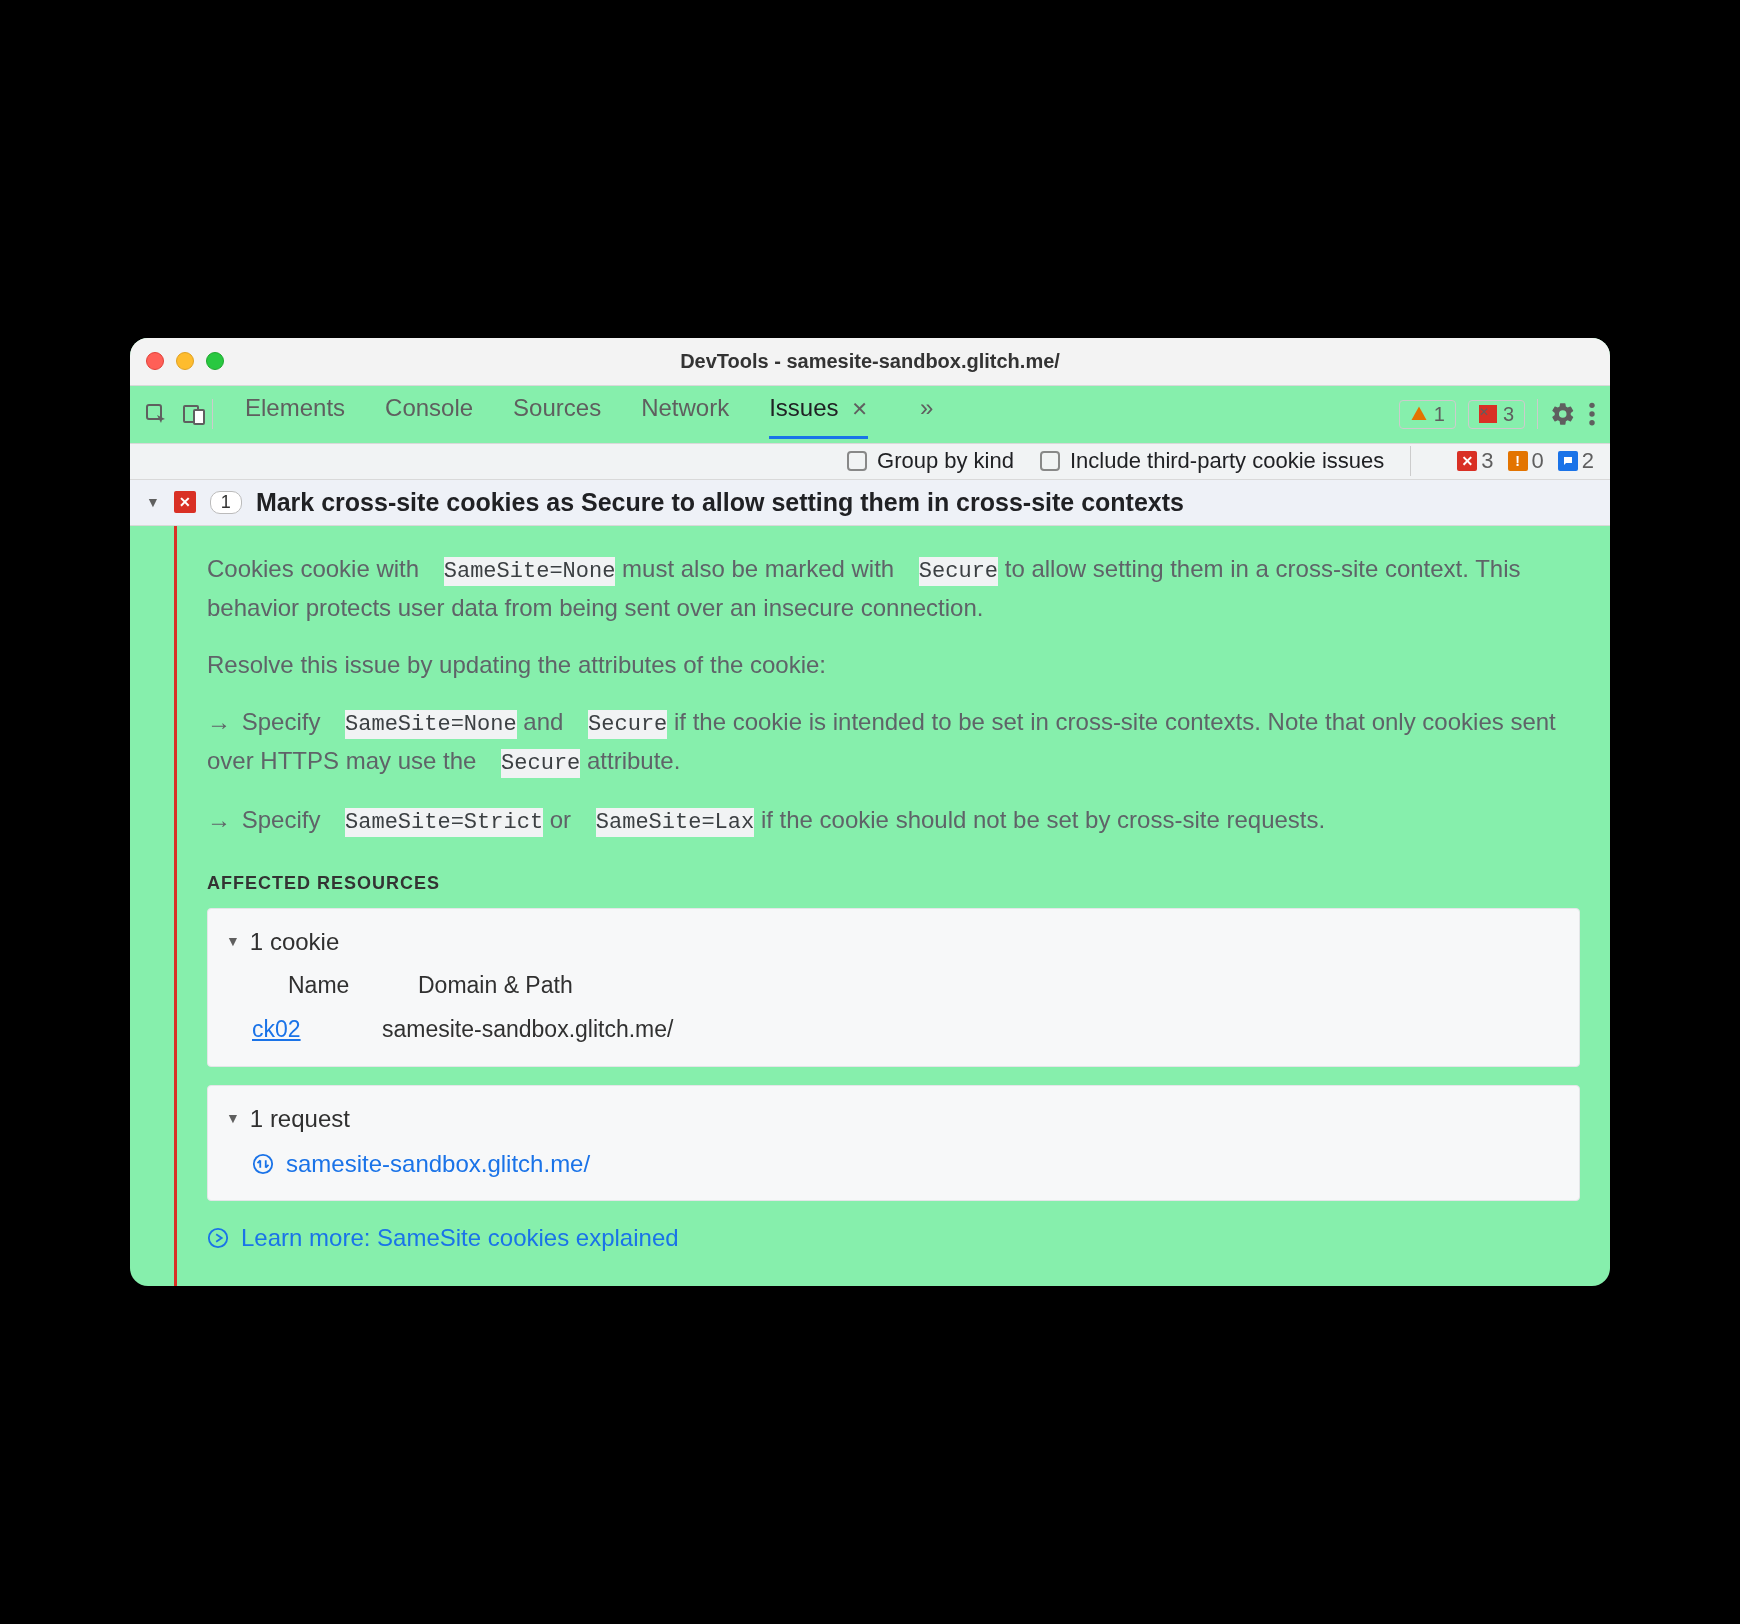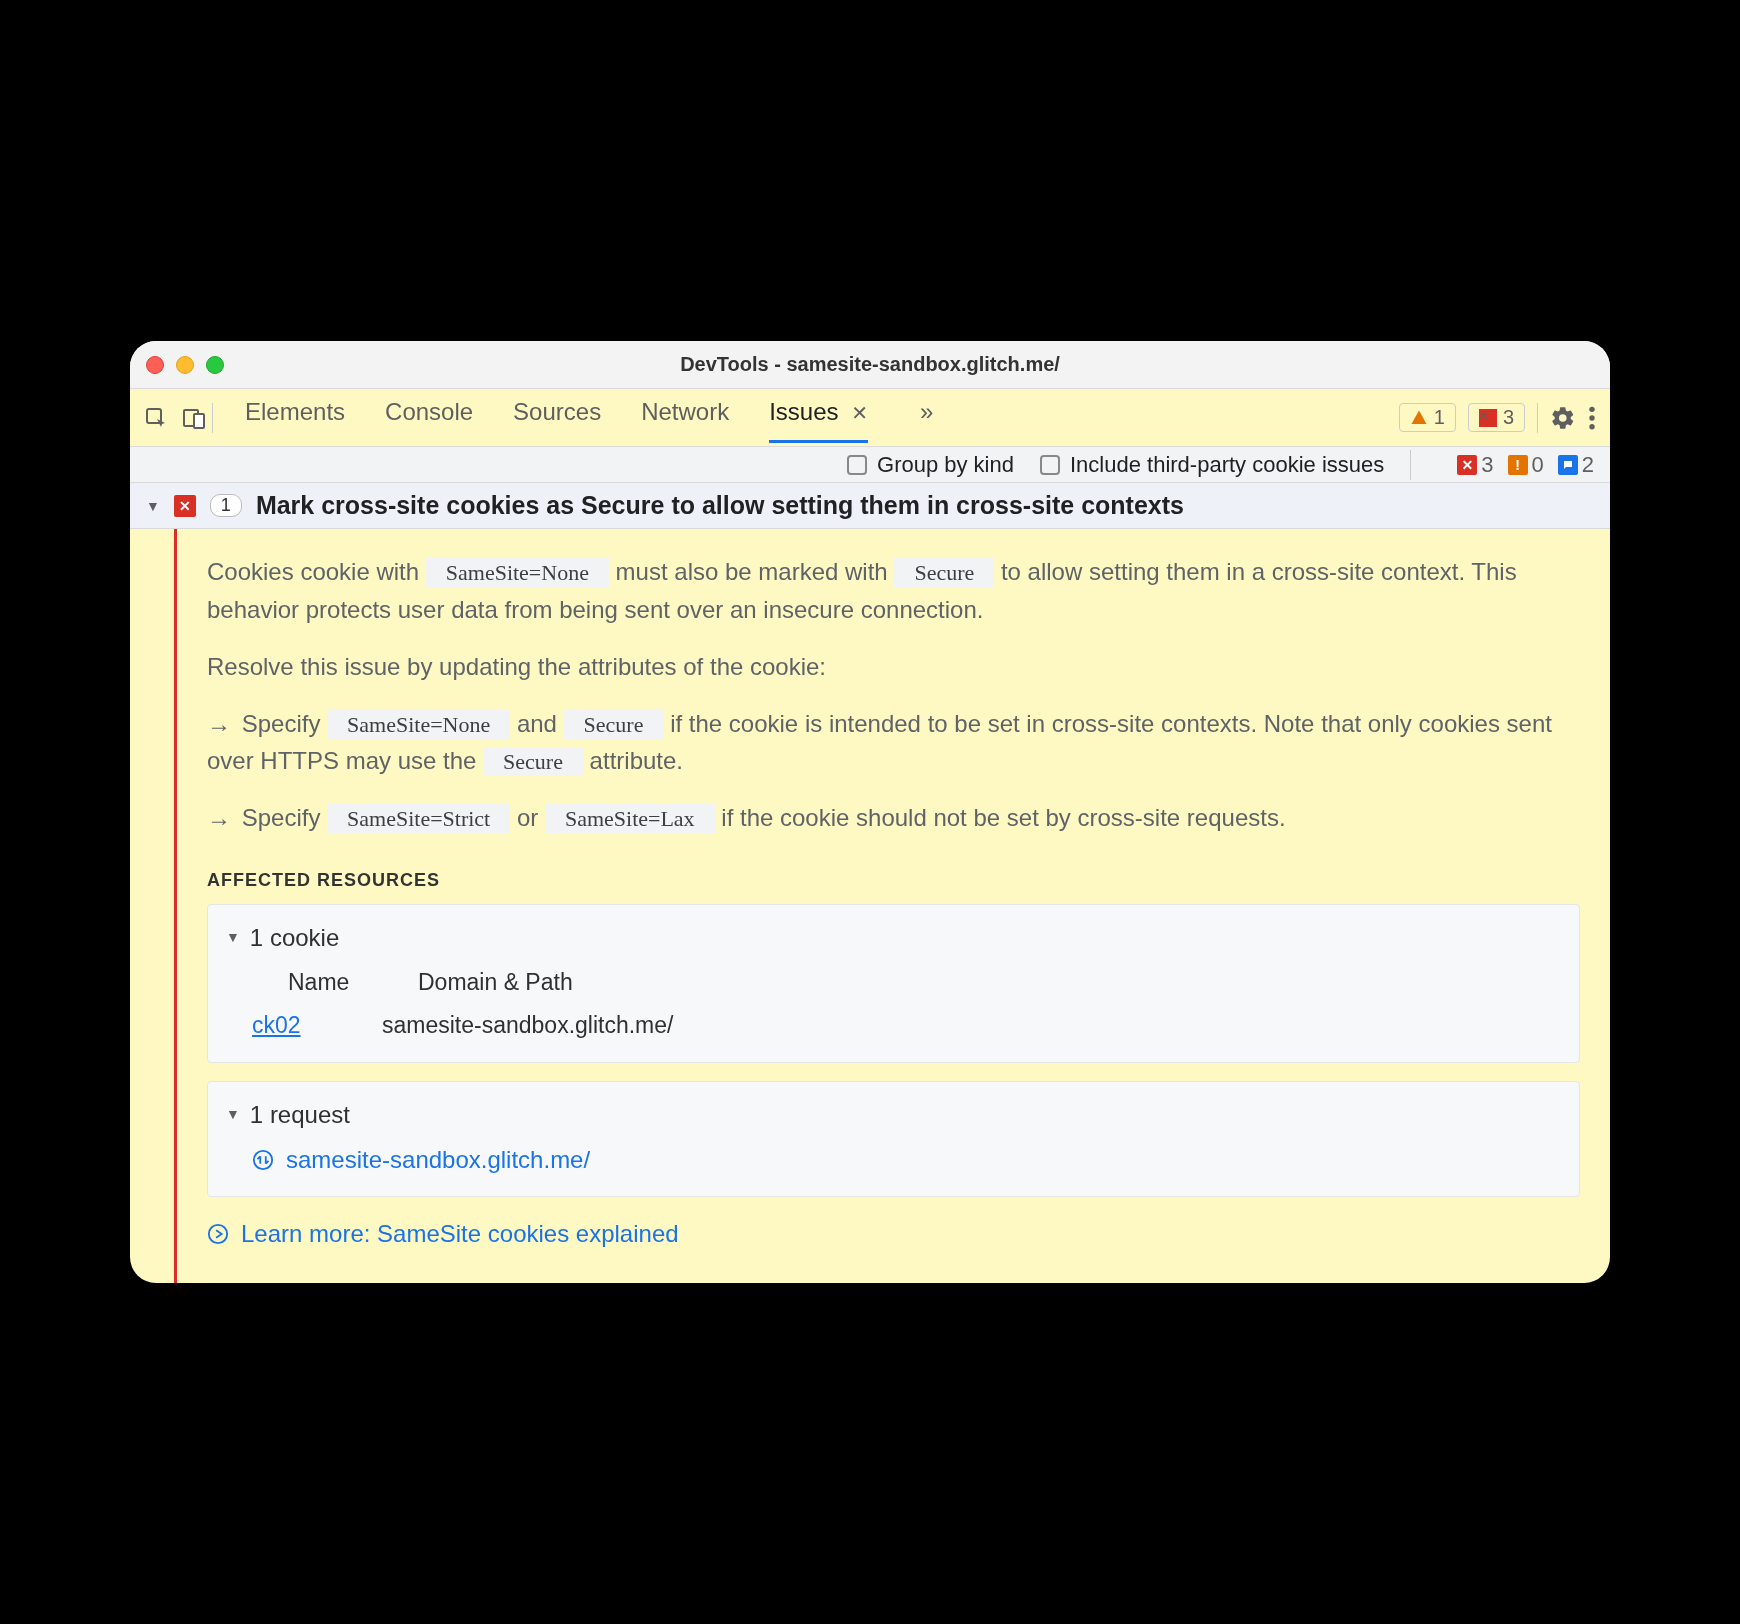--- a/index.html
+++ b/index.html
@@ -7,22 +7,22 @@
     background: #000;
     font-family: -apple-system, BlinkMacSystemFont, "Segoe UI", Helvetica, Arial, sans-serif;
     width: 1740px;
     height: 1624px;
     display: flex;
     align-items: center;
     justify-content: center;
   }
   .window {
     width: 1480px;
-    background: #fef9c3;
-    border-radius: 26px;
+    background: #86efac;
+    border-radius: 18px;
     box-shadow: 0 30px 60px rgba(0,0,0,.6);
     overflow: hidden;
   }
   
   .titlebar {
     height: 48px;
     background: #f3f3f3;
     border-bottom: 1px solid #d9d9d9;
     display: flex;
     align-items: center;
@@ -104,25 +104,26 @@
   .issue-title { font-size: 25px; font-weight:700; color:#202124; }
 
   
   .issue-body {
     display:flex;
   }
   .redline { width: 3px; background:#d93025; margin-left: 44px; }
   .body-content { flex:1; padding: 24px 30px 30px 30px; font-size: 24px; color:#5f6368; line-height: 1.55;}
   .body-content p { margin-bottom: 20px; }
   code.inline {
-    font-family: Liberation Serif, serif;
+    font-family: Liberation Mono, monospace;
     background:#f1f3f4;
-    padding: 2px 20px;
+    padding: 2px 0;
     font-size: 22px;
     color:#3c4043;
+    margin-left:18px;
   }
   .arrow { color:#5f6368; margin-right:4px;}
   .section-label {
     letter-spacing: 1px;
     font-size: 18px;
     font-weight:700;
     color:#333;
     margin: 30px 0 10px 0;
   }
   .res-block {

